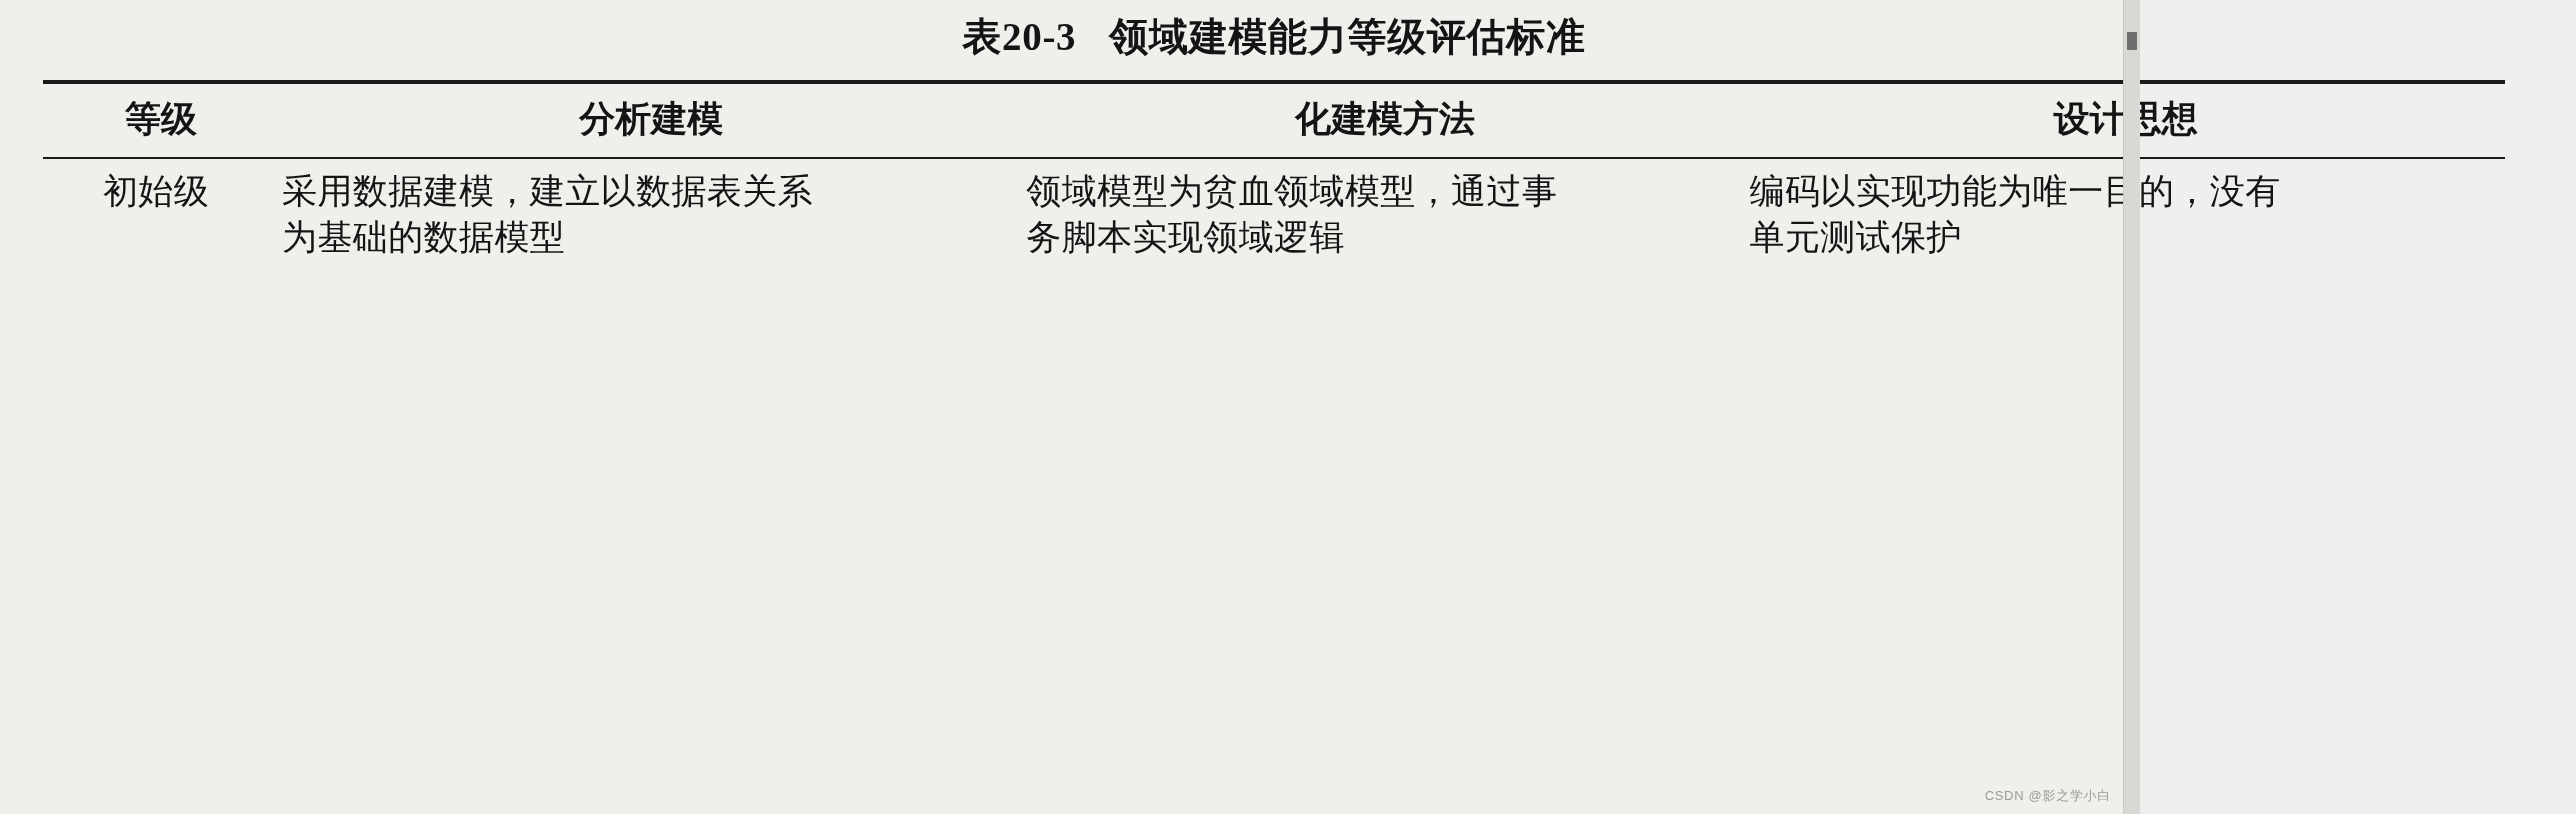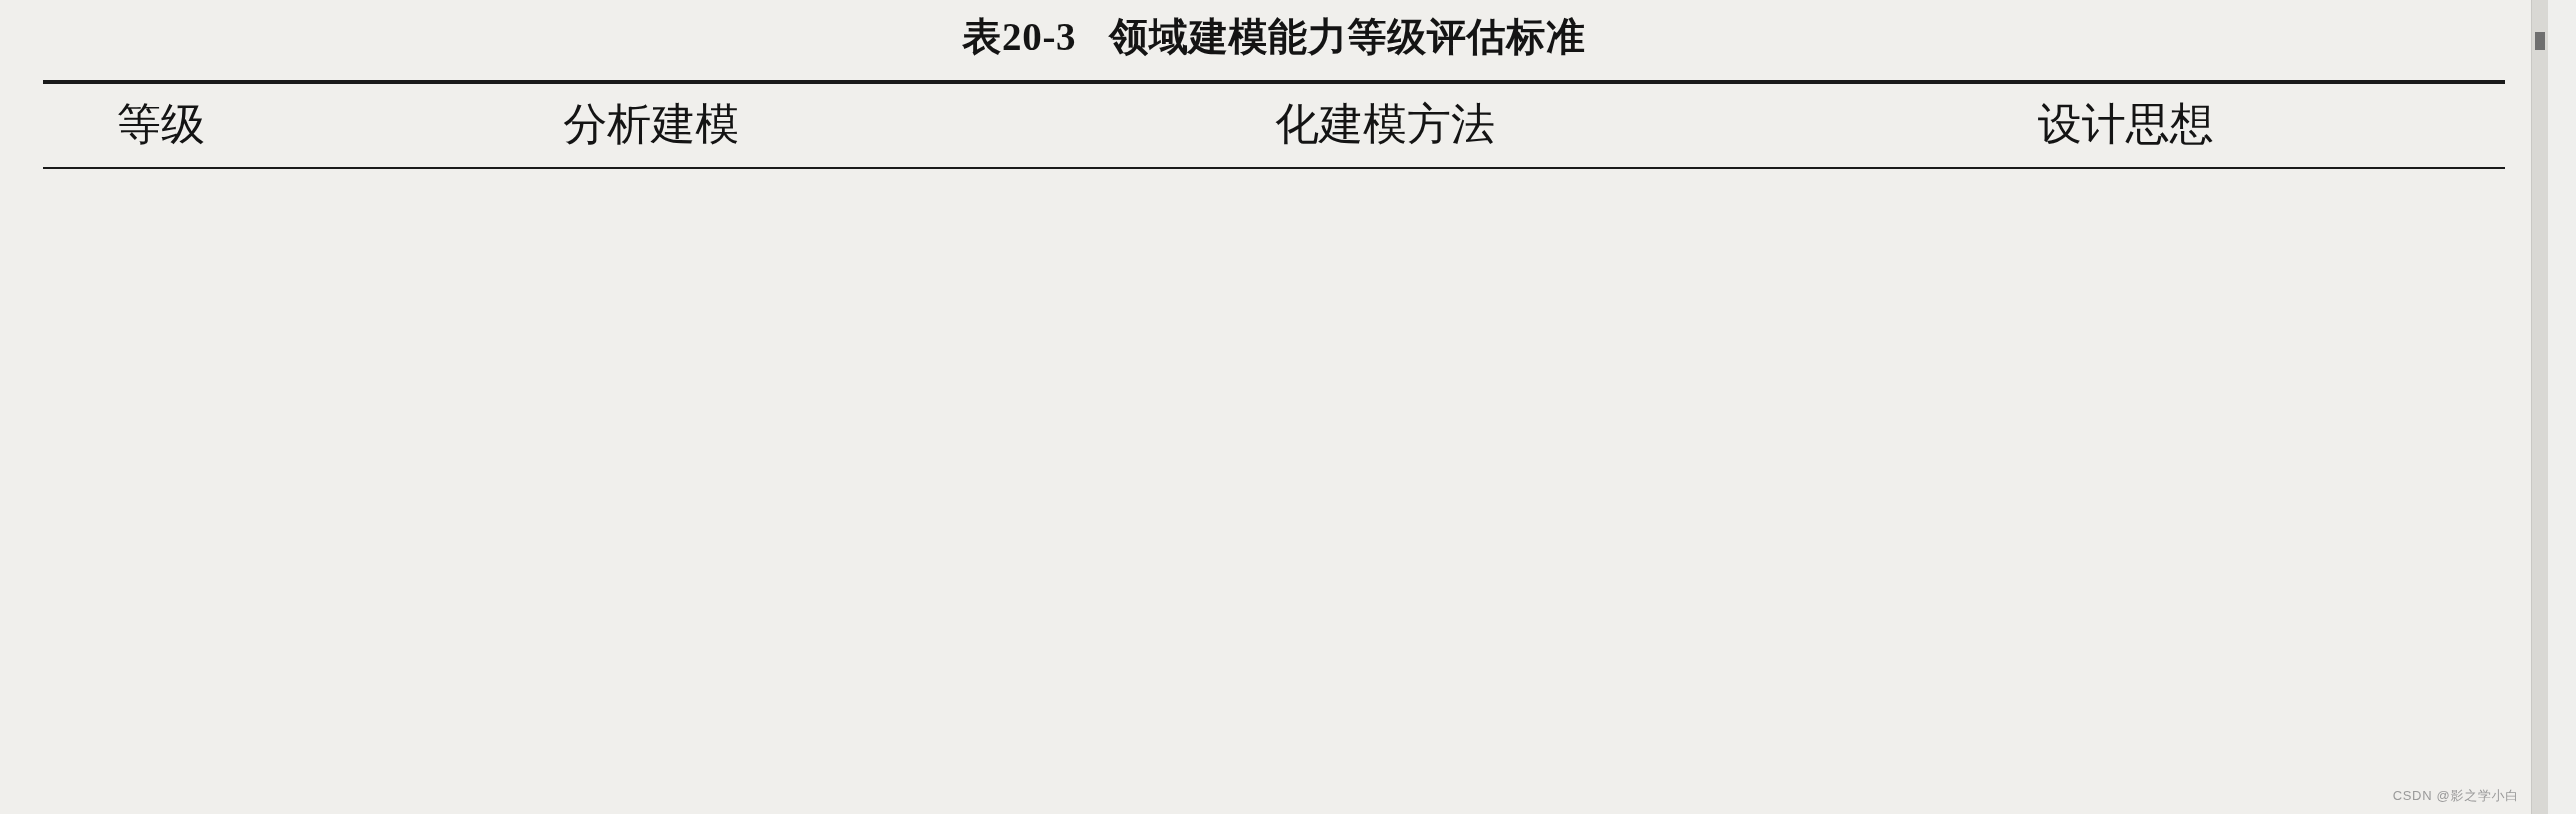--- a/index.html
+++ b/index.html
@@ -9,21 +9,21 @@
   }
   body {
     width: 2576px;
     height: 814px;
     font-family: "Liberation Serif", "DejaVu Serif", serif;
     color: #111;
     overflow: hidden;
   }
   .page {
     position: relative;
-    width: 2548px;
+    width: 2140px;
     height: 814px;
     background: #f0efec;
     box-sizing: border-box;
   }
   .table-wrap {
     position: absolute;
     left: 43px;
     top: 0px;
     width: 2462px;
   }
@@ -38,22 +38,22 @@
   }
   .caption .cap-num {
     margin-right: 33px;
   }
   table.model-table {
     width: 100%;
     border-collapse: collapse;
     table-layout: fixed;
   }
   table.model-table thead th {
-    font-size: 44px;
-    font-weight: 400;
+    font-size: 36px;
+    font-weight: 700;
     text-align: center;
     padding: 11.4px 0 13px 0;
     color: #141414;
   }
   .rule-top {
     border-top: 4.3px solid #1a1a1a;
   }
   .rule-mid {
     border-bottom: 2.1px solid #1a1a1a;
   }
@@ -127,20 +127,35 @@
       </colgroup>
       <thead>
         <tr class="rule-top rule-mid">
           <th class="rule-top rule-mid">等级</th>
           <th class="rule-top rule-mid">分析建模</th>
           <th class="rule-top rule-mid">化建模方法</th>
           <th class="rule-top rule-mid">设计思想</th>
         </tr>
       </thead>
       <tbody>
+        <tr>
+          <td class="level-cell">初始级</td>
+          <td>
+              <span class="cell-text">采用数据建模，建立以数据表关系
+为基础的数据模型</span>
+            </td>
+          <td>
+              <span class="cell-text">领域模型为贫血领域模型，通过事
+务脚本实现领域逻辑</span>
+            </td>
+          <td>
+              <span class="cell-text">编码以实现功能为唯一目的，没有
+单元测试保护</span>
+            </td>
+        </tr>
       </tbody>
     </table>
   </div>
 
   <div class="right-strip">
     <div class="right-strip-mark"></div>
   </div>
 
   <div class="watermark">CSDN @影之学小白</div>
 

